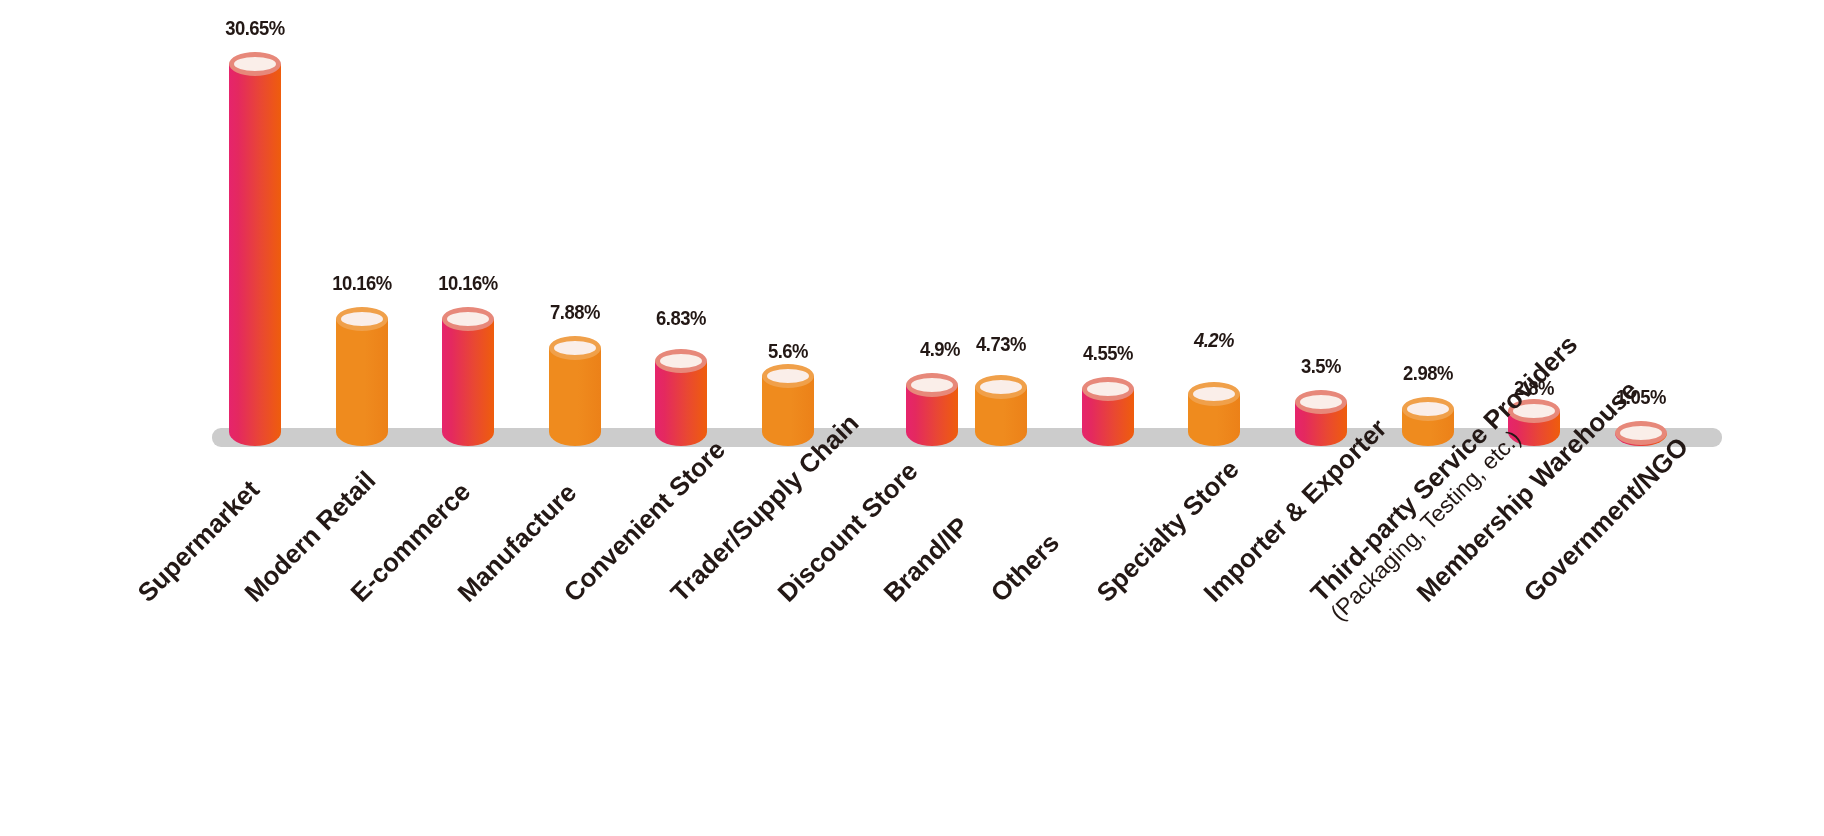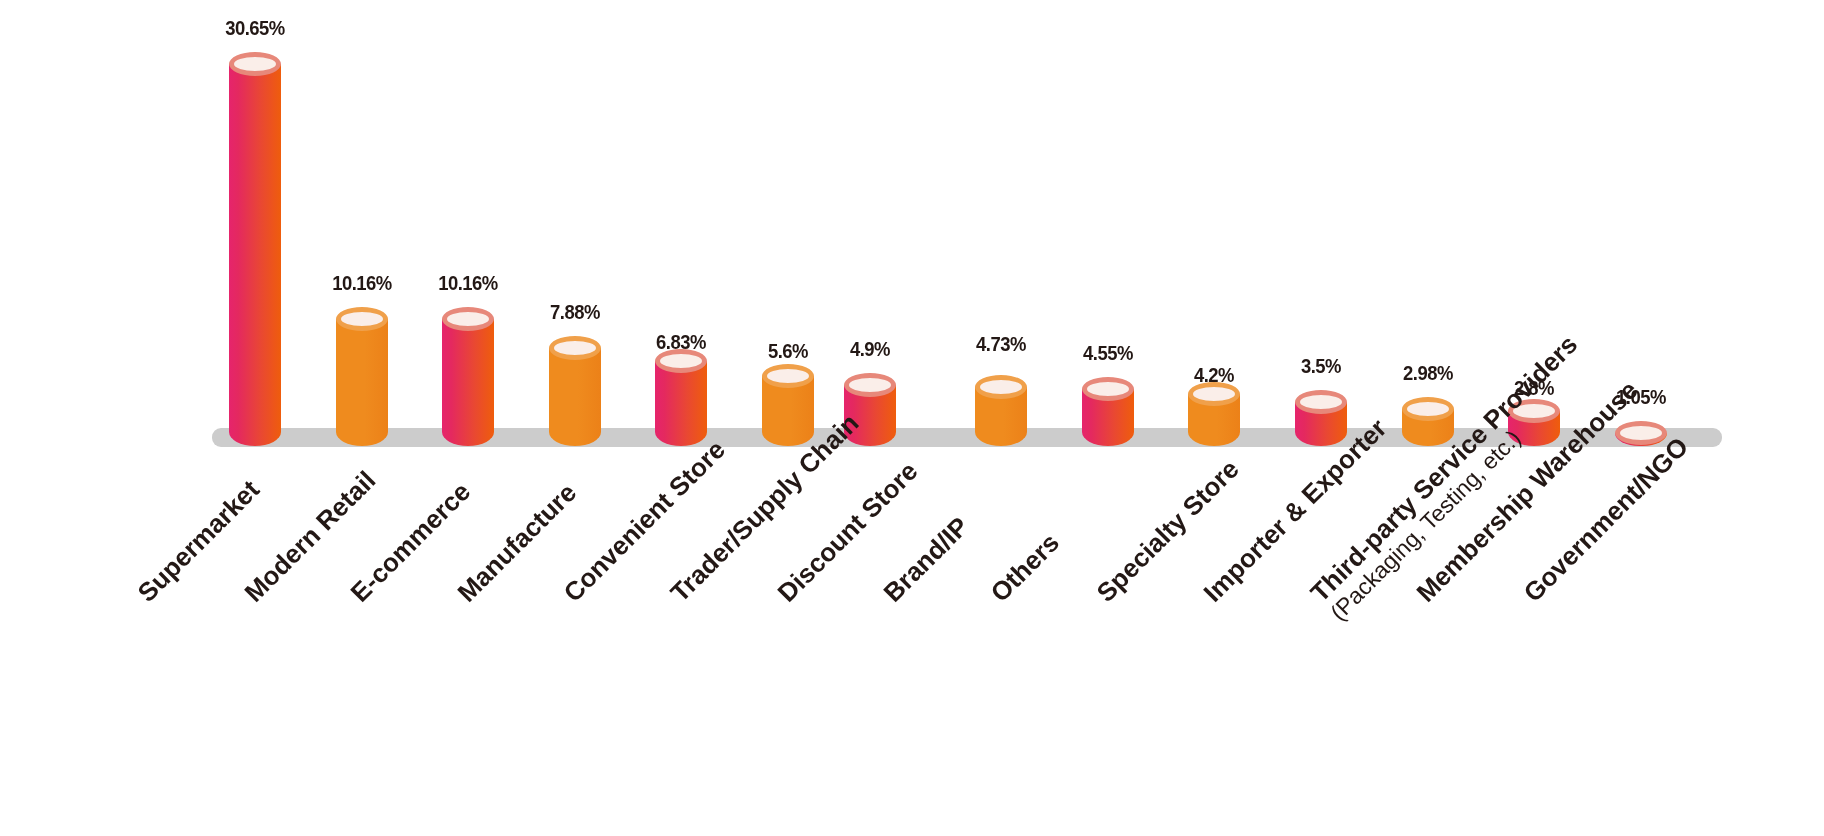--- a/index.html
+++ b/index.html
@@ -140,30 +140,30 @@
             <div class="cyl-body solid" style="height: 98.2108px;"></div>
             <div class="cyl-cap solid" style="width: 52px; height: 24px; bottom: 86.2108px;"></div>
           </div>
           <div class="val-label" style="bottom: 122.211px;"><span>7.88%</span></div>
         </div>
         <div class="bar-group" style="left: 681.4px; bottom: 14px; width: 52px; height: 109.124px;">
           <div class="bar-wrap" style="width: 52px; height: 109.124px; position: relative;">
             <div class="cyl-body grad" style="height: 85.1243px;"></div>
             <div class="cyl-cap grad" style="width: 52px; height: 24px; bottom: 73.1243px;"></div>
           </div>
-          <div class="val-label" style="bottom: 92px; text-align: right;"><span>6.83%</span></div>
+          <div class="val-label" style="bottom: 116px; text-align: right;"><span>6.83%</span></div>
         </div>
         <div class="bar-group" style="left: 788px; bottom: 14px; width: 52px; height: 93.7945px;">
           <div class="bar-wrap" style="width: 52px; height: 93.7945px; position: relative;">
             <div class="cyl-body solid" style="height: 69.7945px;"></div>
             <div class="cyl-cap solid" style="width: 52px; height: 24px; bottom: 57.7945px;"></div>
           </div>
           <div class="val-label" style="bottom: 83px;"><span>5.6%</span></div>
         </div>
-        <div class="bar-group" style="left: 870px; bottom: 14px; width: 52px; height: 85.0701px;">
+        <div class="bar-group" style="left: 940px; bottom: 14px; width: 68px; height: 85.0701px;">
           <div class="bar-wrap" style="width: 52px; height: 85.0701px; position: relative;">
             <div class="cyl-body grad" style="height: 61.0701px;"></div>
             <div class="cyl-cap grad" style="width: 52px; height: 24px; bottom: 49.0701px;"></div>
           </div>
           <div class="val-label" style="bottom: 85.0701px;"><span>4.9%</span></div>
         </div>
         <div class="bar-group" style="left: 1001.2px; bottom: 14px; width: 52px; height: 82.9514px;">
           <div class="bar-wrap" style="width: 52px; height: 82.9514px; position: relative;">
             <div class="cyl-body solid" style="height: 58.9514px;"></div>
             <div class="cyl-cap solid" style="width: 52px; height: 24px; bottom: 46.9514px;"></div>
@@ -175,21 +175,21 @@
             <div class="cyl-body grad" style="height: 56.708px;"></div>
             <div class="cyl-cap grad" style="width: 52px; height: 24px; bottom: 44.708px;"></div>
           </div>
           <div class="val-label" style="bottom: 80.708px;"><span>4.55%</span></div>
         </div>
         <div class="bar-group" style="left: 1214.4px; bottom: 14px; width: 52px; height: 76.3458px;">
           <div class="bar-wrap" style="width: 52px; height: 76.3458px; position: relative;">
             <div class="cyl-body solid" style="height: 52.3458px;"></div>
             <div class="cyl-cap solid" style="width: 52px; height: 24px; bottom: 40.3458px;"></div>
           </div>
-          <div class="val-label" style="bottom: 59px;"><span>4.2%</span></div>
+          <div class="val-label" style="bottom: 94px; font-style: italic;"><span>4.2%</span></div>
         </div>
         <div class="bar-group" style="left: 1321px; bottom: 14px; width: 52px; height: 67.6215px;">
           <div class="bar-wrap" style="width: 52px; height: 67.6215px; position: relative;">
             <div class="cyl-body grad" style="height: 43.6215px;"></div>
             <div class="cyl-cap grad" style="width: 52px; height: 24px; bottom: 31.6215px;"></div>
           </div>
           <div class="val-label" style="bottom: 67.6215px;"><span>3.5%</span></div>
         </div>
         <div class="bar-group" style="left: 1427.6px; bottom: 14px; width: 52px; height: 61.1406px;">
           <div class="bar-wrap" style="width: 52px; height: 61.1406px; position: relative;">

